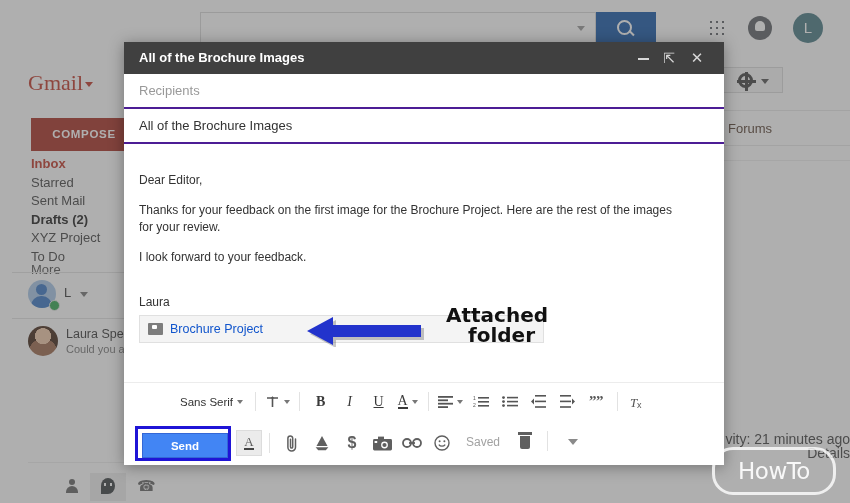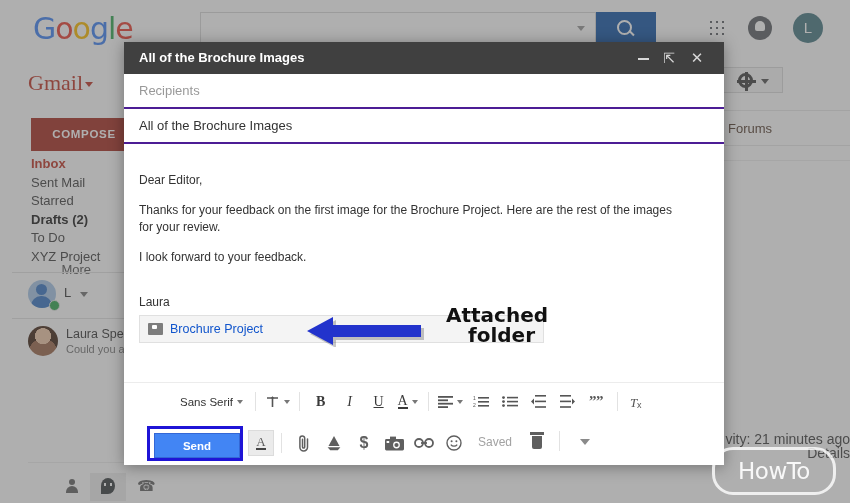--- a/index.html
+++ b/index.html
@@ -30,21 +30,21 @@
 
   
   .gmail-word{position:absolute;left:28px;top:70px;font-size:22px;color:#c0392b;font-family:"Liberation Serif",serif;}
   .gmail-caret{position:absolute;left:85px;top:82px;width:0;height:0;border-left:4px solid transparent;border-right:4px solid transparent;border-top:5px solid #c0392b;}
   .compose-btn{position:absolute;left:31px;top:118px;width:106px;height:33px;background:#a93226;color:#fff;
     font-size:11.5px;font-weight:bold;letter-spacing:.7px;text-align:center;line-height:33px;}
   .rail{position:absolute;left:31px;top:155px;width:100px;font-size:13px;color:#444;line-height:18.5px;}
   .rail div{white-space:nowrap;}
   .rail .active{color:#c0392b;font-weight:bold;}
   .rail .bold{font-weight:bold;color:#222;}
-  .fade-more{position:absolute;left:31px;top:262px;width:60px;height:12px;overflow:hidden;color:#555;font-size:13px;text-align:right;}
+  .fade-more{position:absolute;left:31px;top:262px;width:60px;height:12px;overflow:hidden;color:#555;font-size:13px;}
   .hang-sep{position:absolute;left:12px;top:272px;width:112px;height:1px;background:#e2e2e2;}
   .hang-row{position:absolute;left:28px;top:280px;width:100px;height:34px;}
   .hang-av{position:absolute;left:0;top:0;width:28px;height:28px;border-radius:50%;background:#a8c7e8;overflow:hidden;}
   .hang-av i{position:absolute;display:block;}
   .hang-av .head{left:8px;top:4px;width:11px;height:11px;border-radius:50%;background:#3b78c4;}
   .hang-av .body{left:3px;top:16px;width:21px;height:14px;border-radius:10px 10px 0 0;background:#3b78c4;}
   .hang-dot{position:absolute;left:21px;top:20px;width:9px;height:9px;border-radius:50%;background:#34a853;border:1.5px solid #e9e9e9;}
   .hang-name{position:absolute;left:36px;top:5px;font-size:13px;color:#3a3a3a;}
   .hang-caret{position:absolute;left:52px;top:12px;width:0;height:0;border-left:4px solid transparent;border-right:4px solid transparent;border-top:5px solid #777;}
   .chat-sep{position:absolute;left:12px;top:318px;width:112px;height:1px;background:#e2e2e2;}
@@ -112,21 +112,21 @@
   .fmt-inner{position:absolute;left:14px;top:4px;height:29px;display:flex;align-items:center;gap:0;}
   .fmt-item{display:flex;align-items:center;justify-content:center;height:27px;min-width:23px;padding:0 3px;color:#5f5f5f;font-size:13px;}
   .fmt-font{font-size:11.5px;color:#333;padding:0 6px;margin-left:36px;}
   .cc{width:0;height:0;border-left:3.5px solid transparent;border-right:3.5px solid transparent;border-top:4.5px solid #777;margin-left:4px;}
   .fmt-sep{width:1px;height:19px;background:#e2e2e2;margin:0 6px;}
   .fmt-b{font-weight:bold;font-family:"Liberation Serif",serif;font-size:14px;color:#3a3a3a;}
   .fmt-i{font-style:italic;font-family:"Liberation Serif",serif;font-size:14px;color:#3a3a3a;}
   .fmt-u{text-decoration:underline;font-family:"Liberation Serif",serif;font-size:14px;color:#3a3a3a;}
   .fmt-a{font-family:"Liberation Serif",serif;font-size:14px;color:#3a3a3a;border-bottom:2px solid #3a3a3a;line-height:13px;}
 
-  .send-bar{position:absolute;left:12px;bottom:0;width:476px;height:45px;background:#fff;}
+  .send-bar{position:absolute;left:0;bottom:0;width:476px;height:45px;background:#fff;}
   .send-hl{position:absolute;left:11px;top:6px;width:96px;height:35px;border:3px solid #1f14d6;box-sizing:border-box;}
   .send-btn{position:absolute;left:4px;top:4px;width:86px;height:25px;background:#4285f4;border:1px solid #3367d6;
      color:#fff;font-size:11.5px;font-weight:bold;text-align:center;line-height:25px;box-sizing:border-box;}
   .sb-icons{position:absolute;left:112px;top:9px;height:28px;display:flex;align-items:center;}
   .sb-ico{width:30px;height:27px;display:flex;align-items:center;justify-content:center;color:#5f5f5f;font-size:15px;}
   .sb-ico.boxed{background:#ebebeb;border:1px solid #dcdcdc;box-sizing:border-box;width:26px;height:26px;}
   .sb-sep{width:1px;height:20px;background:#e2e2e2;margin:0 7px;}
   .saved{position:absolute;right:100px;top:15px;font-size:12px;color:#a2a2a2;}
   .trash{position:absolute;right:68px;top:12px;width:14px;height:17px;}
   .trash .lid{position:absolute;left:0;top:0;width:14px;height:2.5px;background:#5f5f5f;}
@@ -138,44 +138,43 @@
   .howto{position:absolute;right:14px;bottom:8px;width:118px;height:42px;border:3px solid rgba(255,255,255,.8);
     border-radius:21px;z-index:200;display:flex;align-items:center;justify-content:center;}
   .howto span{font-size:23px;color:#fff;font-family:"DejaVu Sans",sans-serif;letter-spacing:-.5px;opacity:.92;}
 </style>
 </head>
 <body>
 
 <div id="gmail-bg">
 
   <div class="g-topbar">
-    <div class="g-logo"><span class="b">G</span><span class="r">o</span><span class="y">o</span><span class="b">g</span><span class="g">l</span><span class="r">e</span></div>
     <div class="searchbox">
       <div class="search-caret"></div>
     </div>
     <div class="searchbtn">
       <div class="mag"></div>
     </div>
     <div class="apps-grid"></div>
     <div class="bell"></div>
     <div class="avatar-top">L</div>
   </div>
 
   <div class="gmail-word">Gmail</div>
   <div class="gmail-caret"></div>
 
   <div class="compose-btn">COMPOSE</div>
 
   <div class="rail">
     <div class="active">Inbox</div>
+    <div>Starred</div>
     <div>Sent Mail</div>
-    <div>Starred</div>
     <div class="bold">Drafts (2)</div>
+    <div>XYZ Project</div>
     <div>To Do</div>
-    <div>XYZ Project</div>
   </div>
   <div class="fade-more">More</div>
 
   <div class="hang-sep"></div>
   <div class="hang-row">
     <div class="hang-av">
         <i class="head"></i>
         <i class="body"></i>
       </div>
     <div class="hang-dot"></div>

